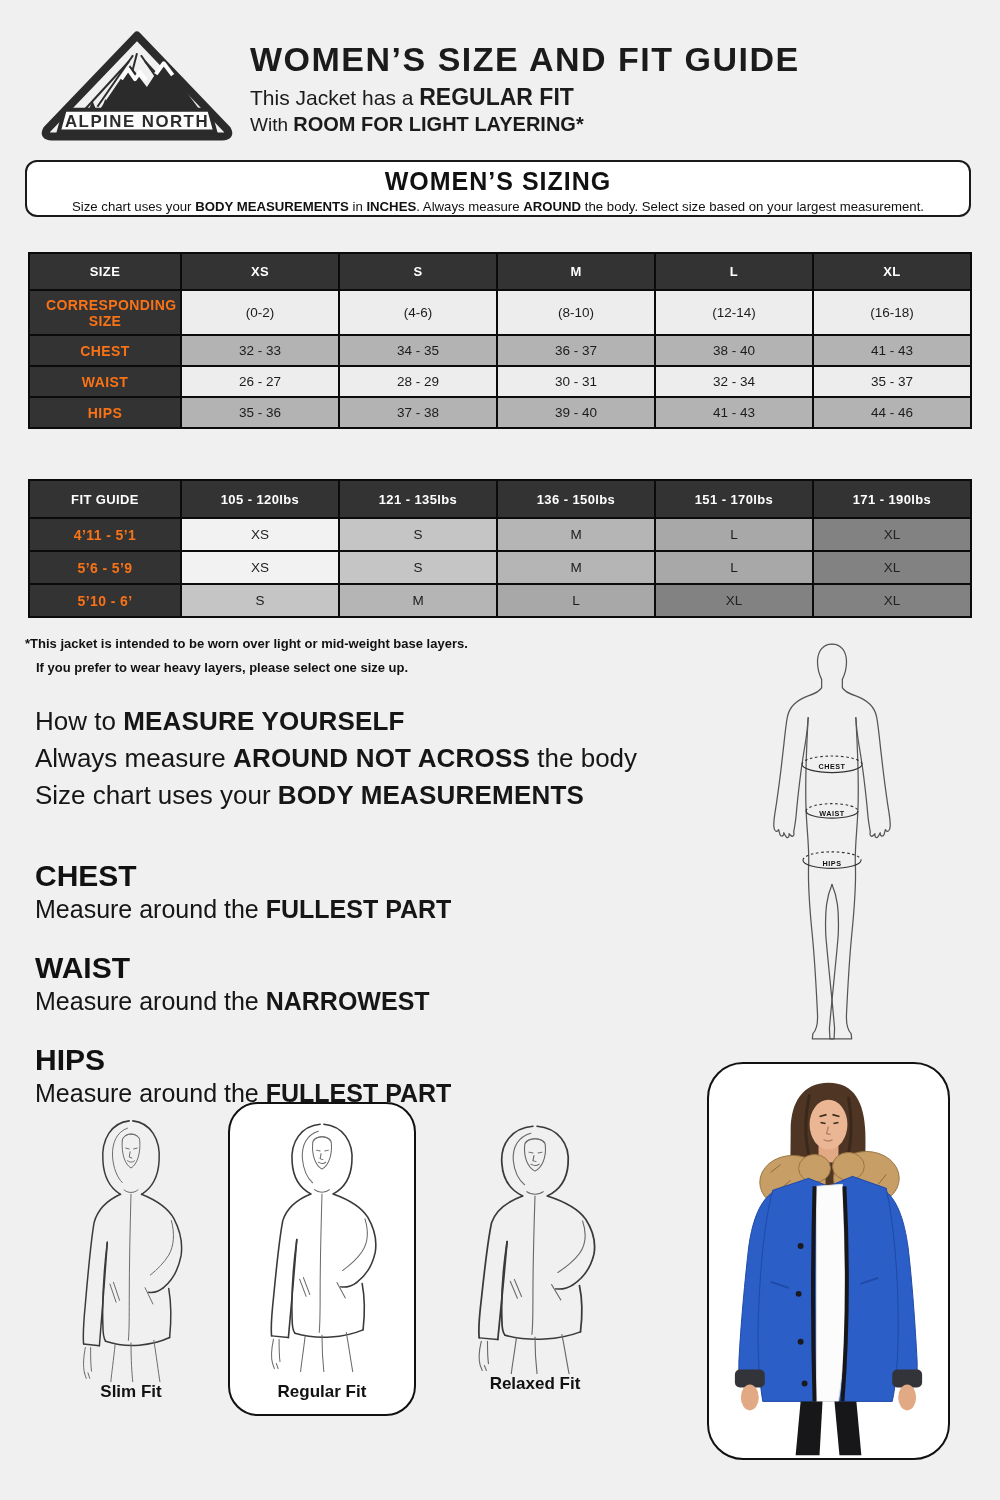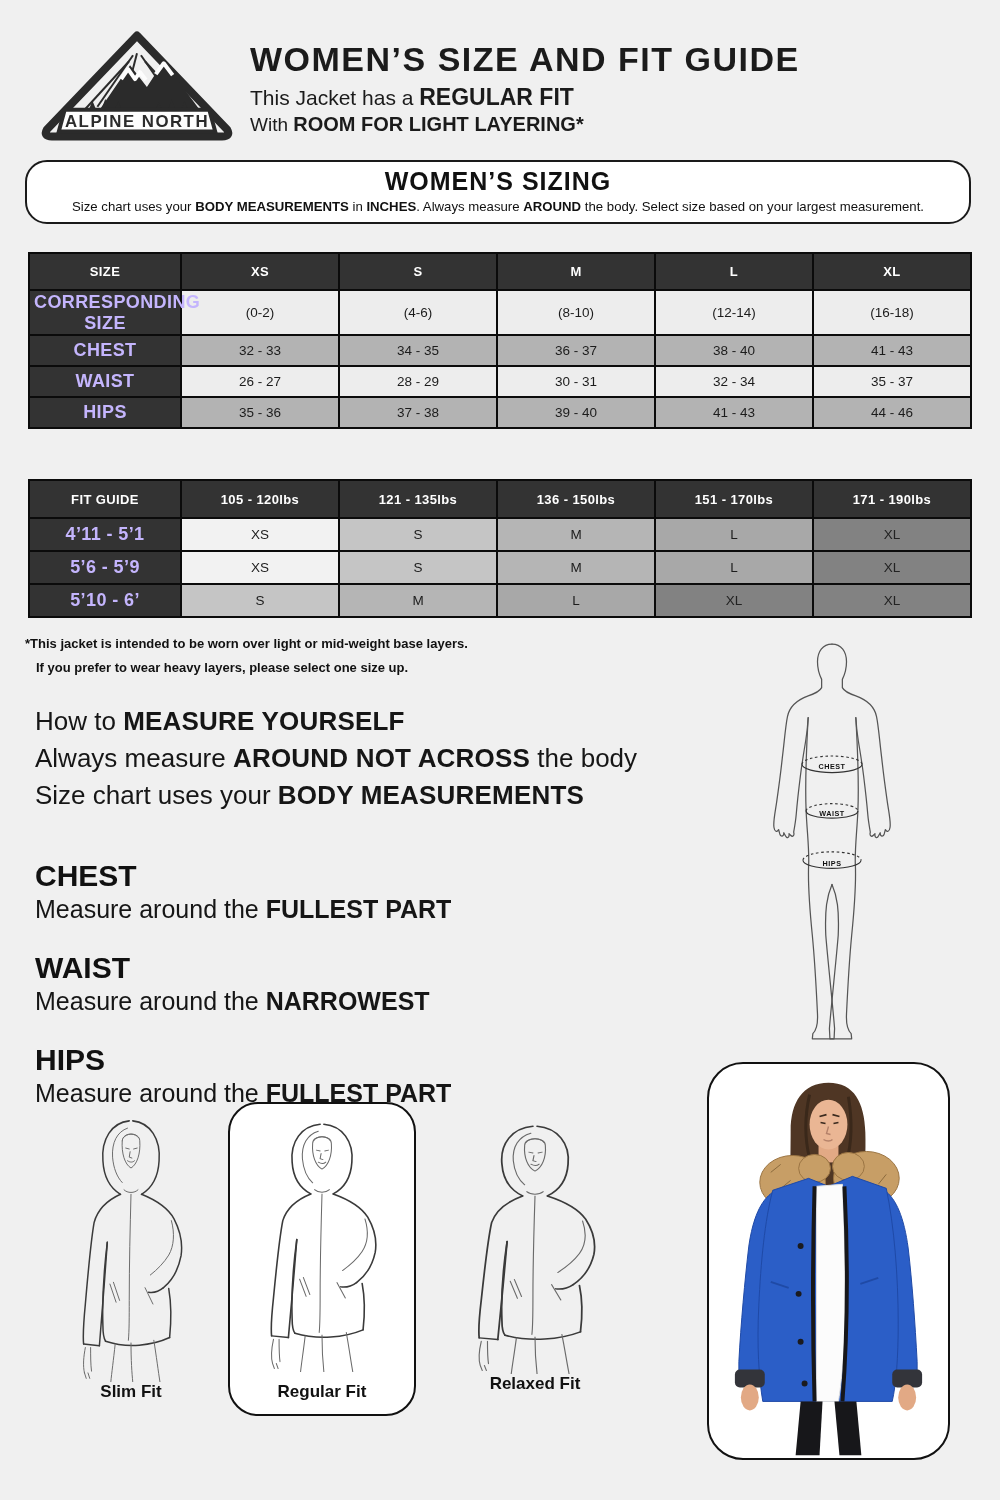--- a/index.html
+++ b/index.html
@@ -17,35 +17,35 @@
   #logo{left:38px;top:26px;width:198px;height:120px;}
   #title-block{left:250px;top:40px;width:700px;}
   #main-title{font-size:34px;font-weight:bold;letter-spacing:1.5px;color:#1b1b1b;margin:0;}
   .sub-line{font-size:21px;color:#1b1b1b;margin-top:5px;}
   .sub-line b{font-size:23px;}
   .sub-line2{font-size:19px;margin-top:2px;}
   .sub-line2 b{font-size:20px;}
 
   
   #sizing-box{
-    left:25px;top:160px;width:946px;height:64px;
-    background:#fff;border:2px solid #1a1a1a;border-radius:22px;
+    left:25px;top:160px;width:946px;height:57px;
+    background:#fff;border:2px solid #1a1a1a;border-radius:12px;
     text-align:center;box-sizing:border-box;padding-top:5px;
   }
   #sizing-box h2{margin:0;font-size:25px;letter-spacing:1px;font-weight:bold;color:#111;}
   #sizing-desc{font-size:13.2px;margin-top:3px;color:#111;}
 
   
   table{border-collapse:collapse;table-layout:fixed;background:#0b0b0b;}
   #size-table{left:28px;top:252px;width:944px;}
   #fit-table{left:28px;top:479px;width:944px;}
   th,td{border:2px solid #0b0b0b;text-align:center;vertical-align:middle;
-        font-size:13.5px;color:#1c1c1c;padding:0 4px;}
+        font-size:13.5px;color:#1c1c1c;padding:0 16px;}
   tr.thead th{background:#333;color:#fff;font-size:13px;letter-spacing:.4px;}
-  th.rowlab{background:#333;color:#c4b5fd;font-size:18px;letter-spacing:.4px;width:148px;}
+  th.rowlab{background:#333;color:#f97316;font-size:14px;letter-spacing:.4px;width:148px;}
   #size-table col.c0, #fit-table col.c0{width:152px;}
   tr.h37{height:37px;} tr.h45{height:45px;} tr.h31{height:31px;}
   tr.h38{height:38px;} tr.h33{height:33px;}
   td.light{background:#ededed;}
   td.gray{background:#b3b3b3;}
   .sz-XS{background:#f2f2f2;}
   .sz-S{background:#c5c5c5;}
   .sz-M{background:#b5b5b5;}
   .sz-L{background:#a8a8a8;}
   .sz-XL{background:#828282;color:#222;}

